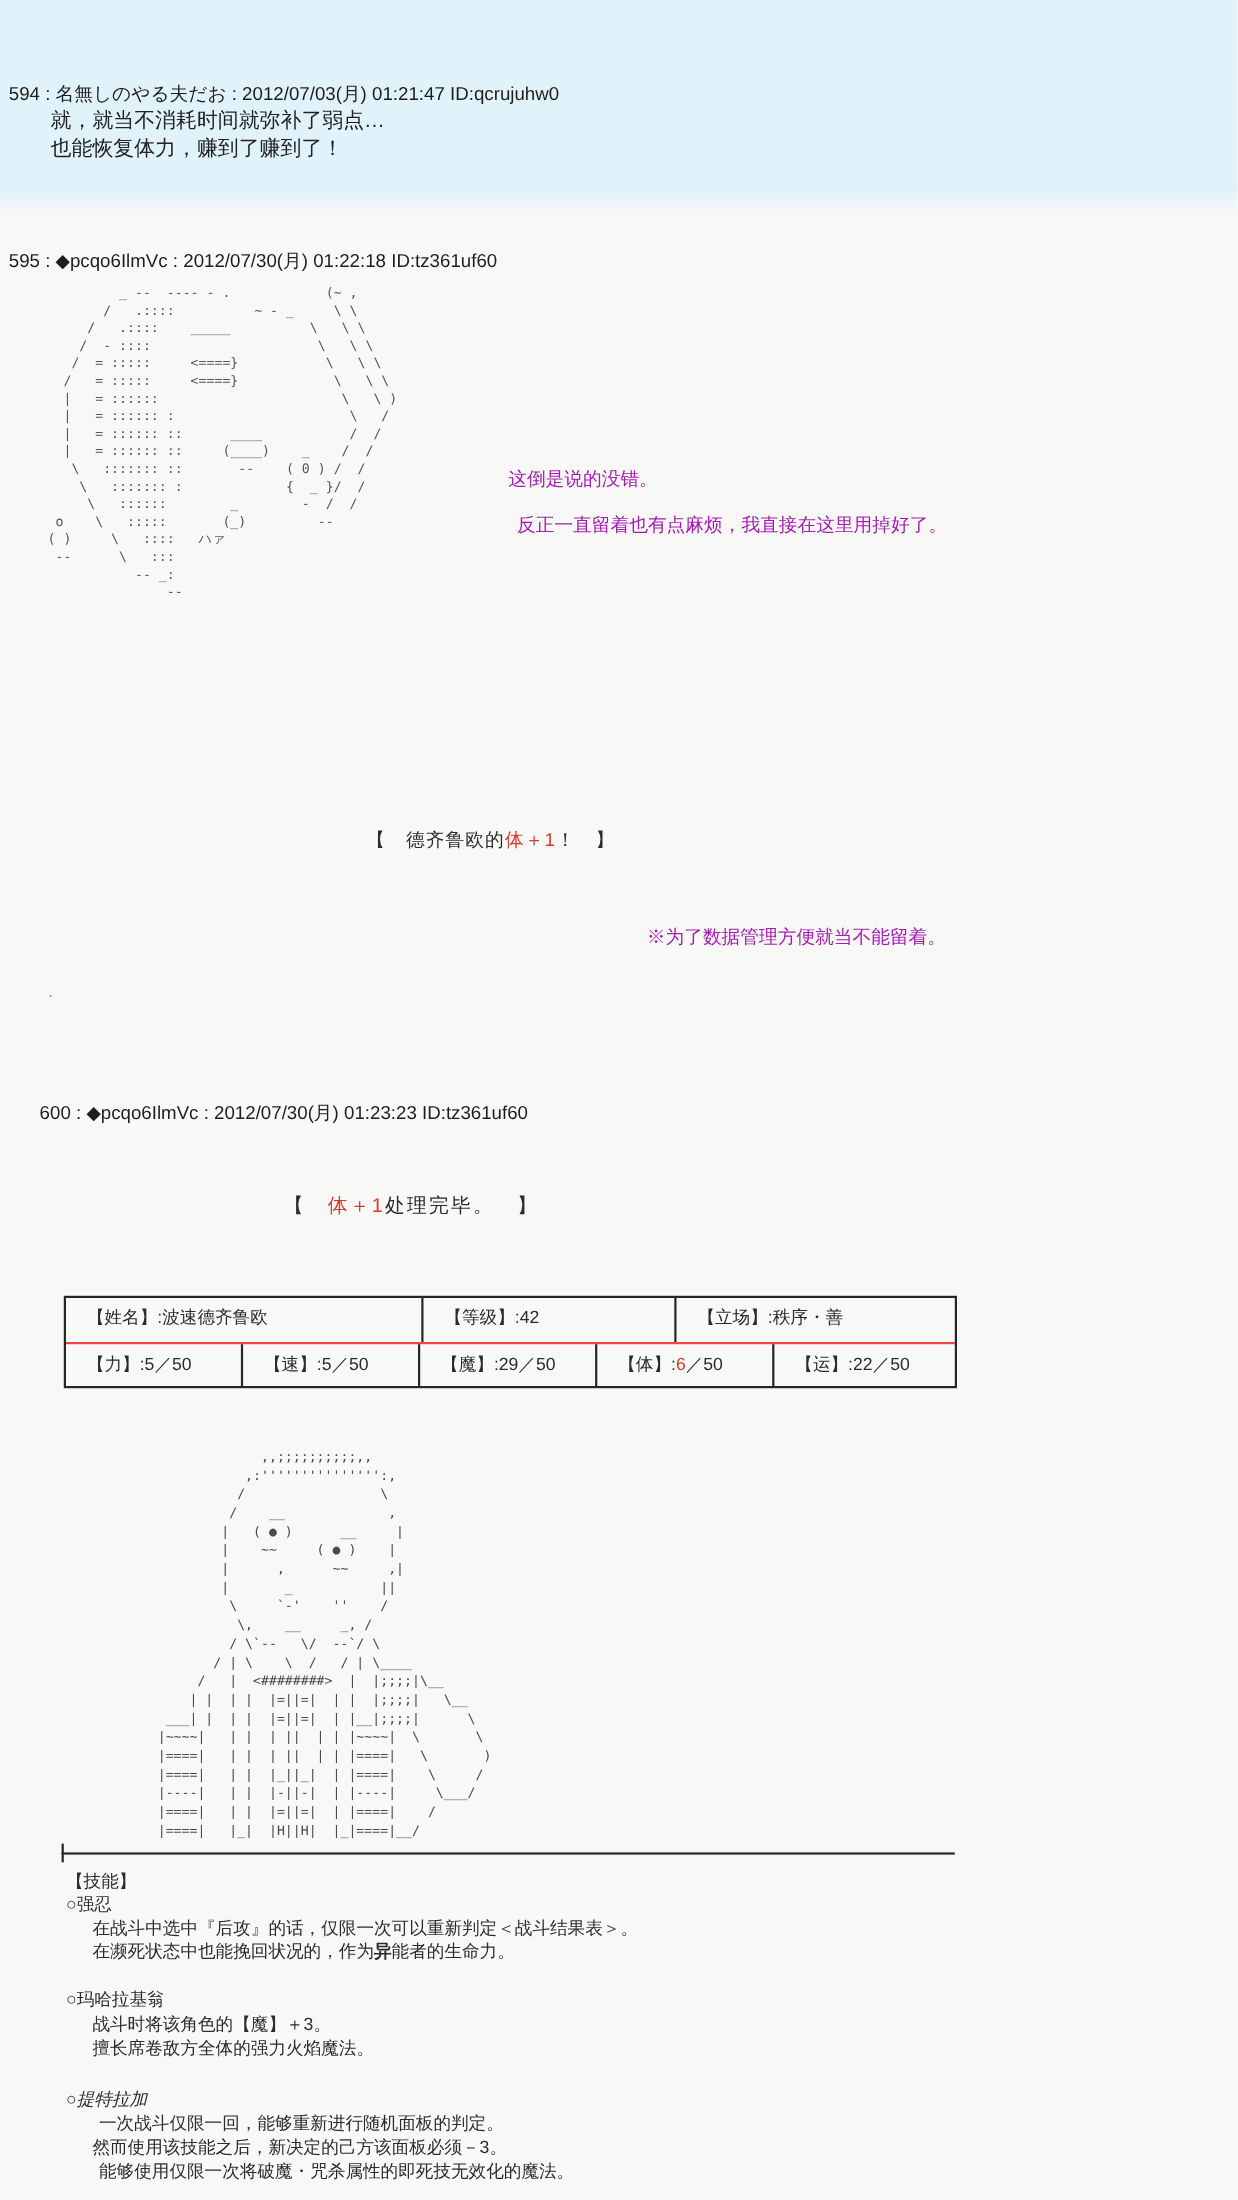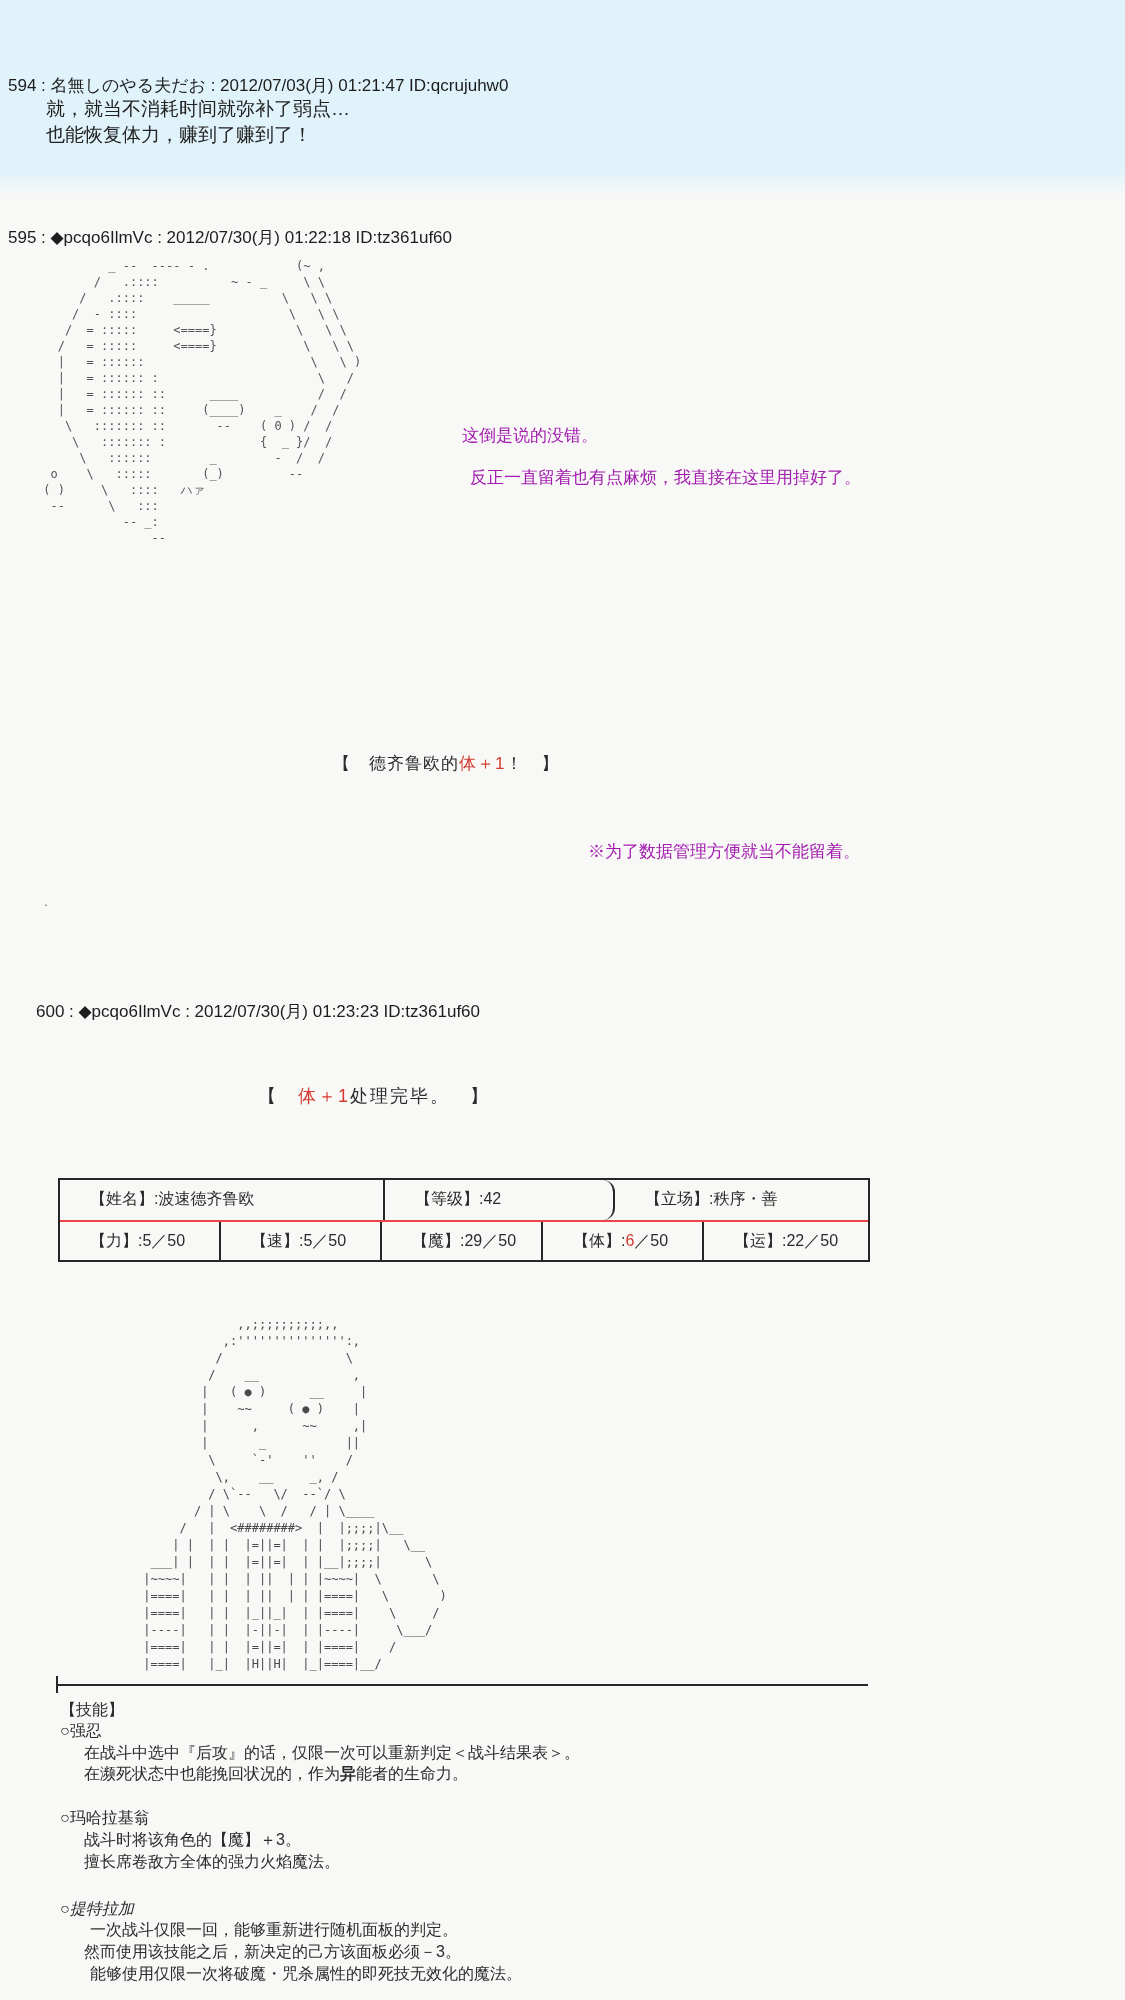--- a/index.html
+++ b/index.html
@@ -35,25 +35,25 @@
   
   .stats{
     position:absolute;left:58px;top:1178px;width:812px;
     border:2px solid #262626;box-sizing:border-box;
     background:transparent;
   }
   .srow{display:flex;height:40px;box-sizing:border-box;}
   .srow + .srow{border-top:2px solid #ef4444;}
   .scell{
     box-sizing:border-box;border-right:2px solid #262626;
-    font-size:16px;line-height:38px;padding-left:30px;
+    font-size:16px;line-height:38px;padding-left:19px;
     white-space:nowrap;overflow:hidden;
   }
   .scell:last-child{border-right:none;}
-  .r1c1{width:325px;} .r1c2{width:230px;border-radius:12px;} .r1c3{width:227px;}
+  .r1c1{width:325px;} .r1c2{width:230px;} .r1c3{width:227px;}
   .r2c{width:161px;} .r2c-last{width:164px;}
   .floorline{position:absolute;left:56px;top:1684px;width:812px;height:2px;background:#262626;}
   .floortick{position:absolute;left:56px;top:1676px;width:2px;height:17px;background:#262626;}
   .dot{font-size:14px;color:#777;}
 </style>
 </head>
 <body>
 
 <div class="page">
 

